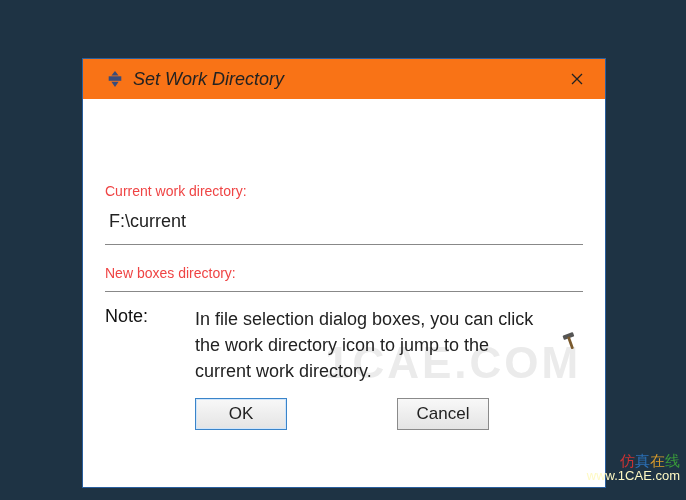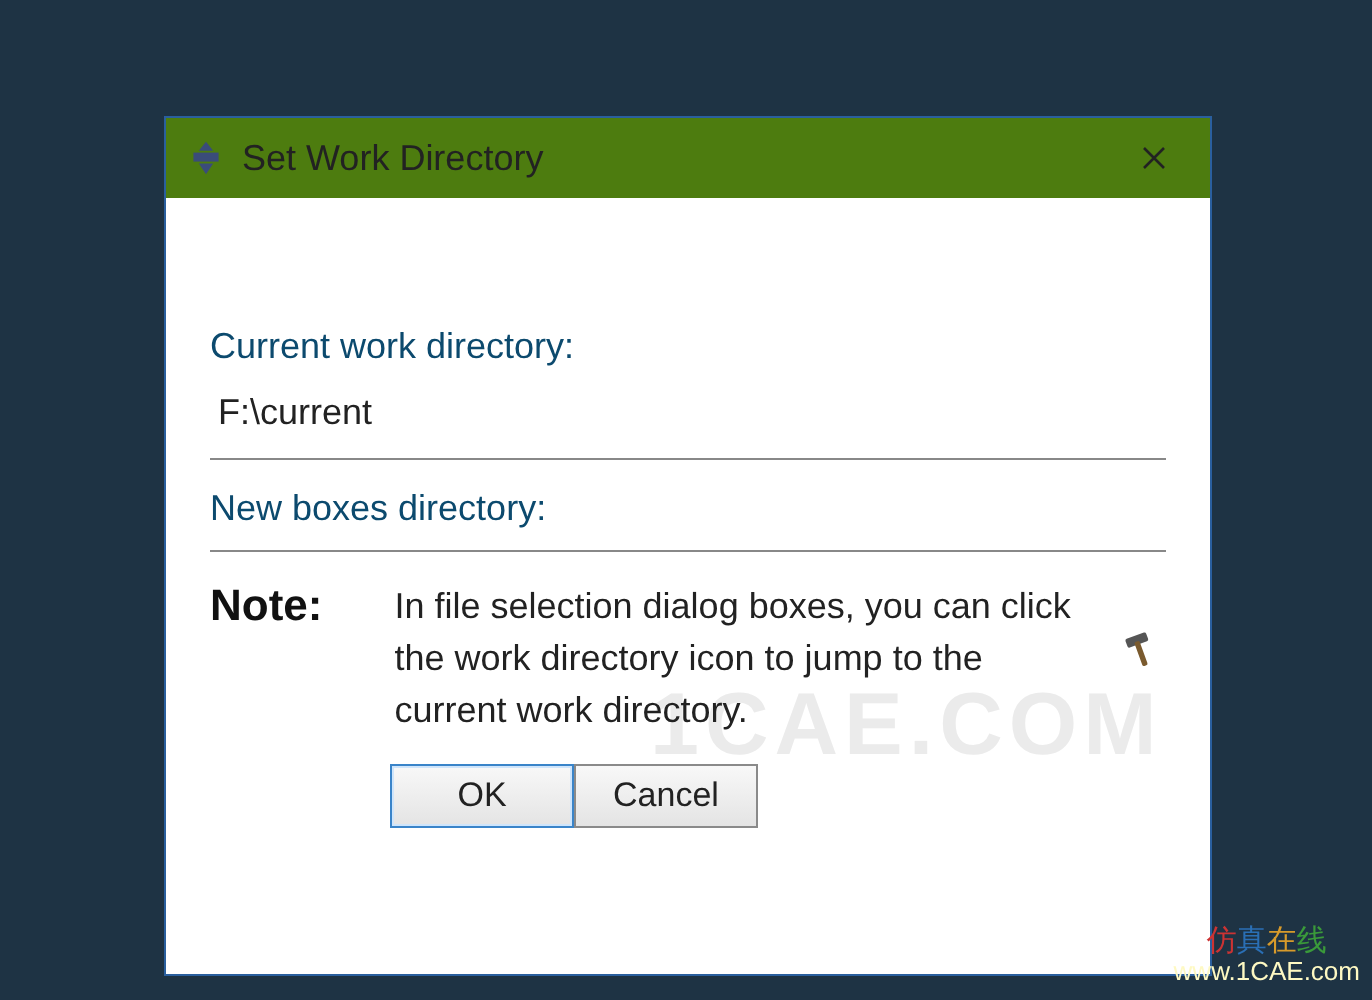--- a/index.html
+++ b/index.html
@@ -18,22 +18,23 @@
     top: 58px;
     width: 524px;
     height: 430px;
     background: #ffffff;
     border: 1px solid #2a5f9e;
   }
   .titlebar {
     height: 40px;
     display: flex;
     align-items: center;
-    padding: 0 8px 0 10px;
-    background: #4d7c0f;
+    padding: 0 8px 0 22px;
+    background: #f97316;
+    font-style: italic;
   }
   .app-icon {
     width: 20px;
     height: 20px;
     display: flex;
     align-items: center;
     justify-content: center;
     margin-right: 8px;
   }
   .title-text {
@@ -49,23 +50,24 @@
     justify-content: center;
     font-size: 16px;
     color: #222;
     cursor: default;
   }
   .close-btn svg { width: 12px; height: 12px; }
   .body {
     padding: 14px 22px 10px 22px;
   }
   .label {
-    font-size: 18px;
-    color: #0c4a6e;
+    font-size: 14px;
+    color: #ef4444;
     margin-bottom: 10px;
+    margin-top: 20px;
   }
   .current-path {
     font-size: 18px;
     color: #222;
     padding: 2px 4px 12px 4px;
     border-bottom: 1px solid #888;
     margin-bottom: 14px;
   }
   .input-row {
     display: flex;
@@ -96,42 +98,43 @@
     background: #888;
     margin: 2px 0 14px 0;
   }
   .note-row {
     display: flex;
     align-items: flex-start;
     gap: 12px;
     margin-bottom: 14px;
   }
   .note-label {
-    font-size: 22px;
-    font-weight: bold;
+    font-size: 18px;
+    font-weight: normal;
     color: #111;
     min-width: 54px;
   }
   .note-text {
     font-size: 18px;
     color: #222;
     line-height: 1.45;
     flex: 1;
     margin-left: 24px;
   }
   .hammer-icon {
     width: 24px;
     height: 24px;
     margin-top: 24px;
     display: flex;
     align-items: center;
     justify-content: center;
   }
   .button-row {
     display: flex;
+    gap: 110px;
     padding-left: 90px;
     margin-top: 8px;
   }
   .btn {
     min-width: 92px;
     height: 32px;
     font-size: 17px;
     color: #222;
     border: 1px solid #8a8a8a;
     display: flex;
@@ -155,22 +158,22 @@
     font-weight: bold;
     color: #ebebeb;
     letter-spacing: 3px;
     pointer-events: none;
     user-select: none;
     z-index: 0;
   }
   .footer-mark {
     position: absolute;
     right: 6px;
-    bottom: 6px;
-    text-align: center;
+    bottom: 16px;
+    text-align: right;
     line-height: 1.15;
     pointer-events: none;
   }
   .footer-mark .cn {
     font-size: 15px;
   }
   .footer-mark .cn .c1 { color: #cc3333; }
   .footer-mark .cn .c2 { color: #2a6fb5; }
   .footer-mark .cn .c3 { color: #d79a2b; }
   .footer-mark .cn .c4 { color: #3a9a3a; }

